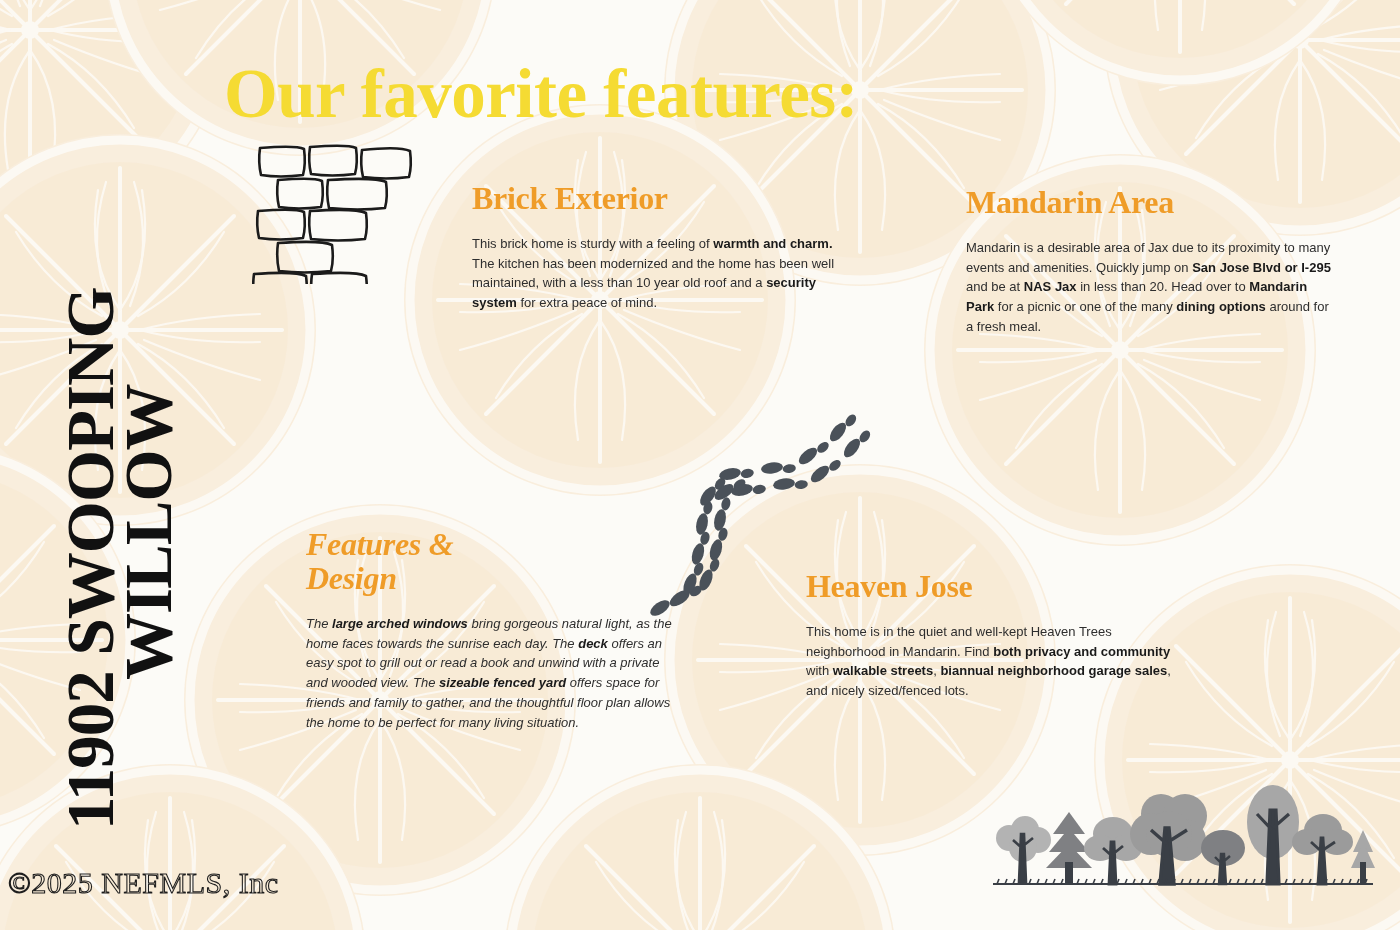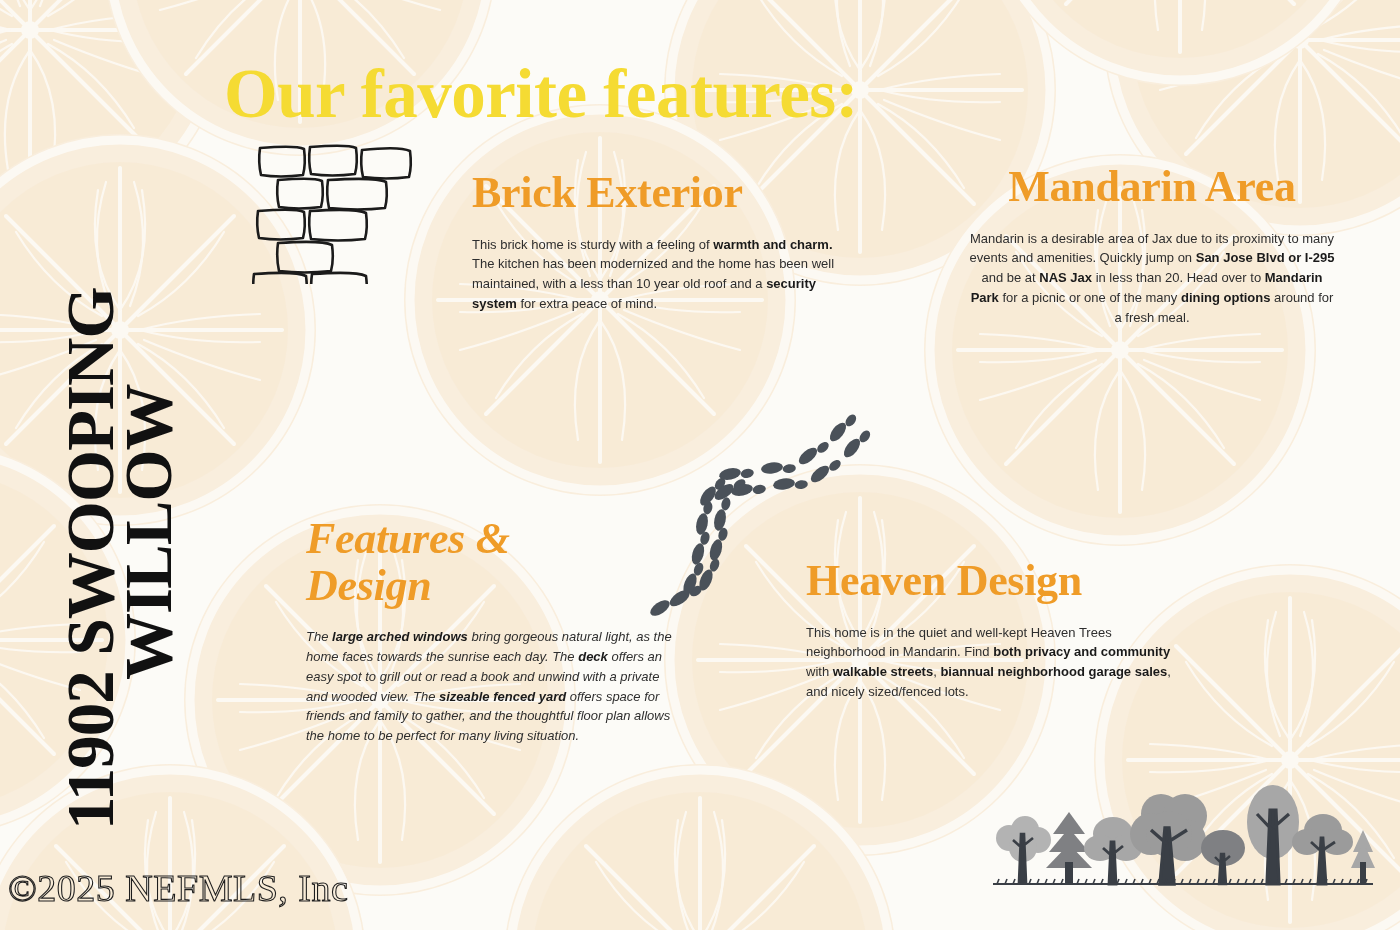--- a/index.html
+++ b/index.html
@@ -77,37 +77,37 @@
   }
 
   
   .feature {
     position: absolute;
     z-index: 6;
   }
   .feat-heading {
     font-family: "Liberation Serif", serif;
     font-weight: bold;
-    font-size: 44px;
+    font-size: 32px;
     color: #ef9c28;
     line-height: 1.06;
-    margin: 0 0 18px 0;
+    margin: 12px 0 18px 0;
     letter-spacing: -0.3px;
   }
   .feat-body {
     font-family: "Liberation Sans", sans-serif;
     font-size: 13px;
     line-height: 1.52;
     color: #2e2e2e;
     margin: 0;
   }
   .feat-body b { font-weight: bold; color: #1a1a1a; }
 
   #feature-brick      { left: 472px;  top: 170px;  width: 366px; }
-  #feature-mandarin   { left: 966px;  top: 164px;  width: 372px; text-align: center; }
+  #feature-mandarin   { left: 966px;  top: 174px;  width: 372px; }
   #feature-design     { left: 306px;  top: 516px;  width: 378px; font-style: italic; }
   #feature-heaven     { left: 806px;  top: 558px;  width: 372px; }
 
   
   #brick-icon {
     position: absolute;
     left: 252px;
     top: 142px;
     width: 170px;
     height: 142px;
@@ -129,21 +129,21 @@
     height: 128px;
     z-index: 6;
   }
 
   
   #watermark {
     position: absolute;
     left: 8px;
     top: 866px;
     font-family: "Liberation Serif", serif;
-    font-size: 38px;
+    font-size: 30px;
     letter-spacing: 0.5px;
     color: transparent;
     -webkit-text-stroke: 1.1px #1d1d1d;
     z-index: 8;
     white-space: nowrap;
   }
 </style>
 </head>
 <body>
 
@@ -244,21 +244,21 @@
 
   <div class="feature" id="feature-design">
     <div class="feat-heading">
       <span>Features &amp;</span><br>
       <span>Design</span>
     </div>
     <p class="feat-body">The <b>large arched windows</b> bring gorgeous natural light, as the home faces towards the sunrise each day. The <b>deck</b> offers an easy spot to grill out or read a book and unwind with a private and wooded view. The <b>sizeable fenced yard</b> offers space for friends and family to gather, and the thoughtful floor plan allows the home to be perfect for many living situation.</p>
   </div>
 
   <div class="feature" id="feature-heaven">
-    <div class="feat-heading">Heaven Design</div>
+    <div class="feat-heading">Heaven Jose</div>
     <p class="feat-body">This home is in the quiet and well-kept Heaven Trees neighborhood in Mandarin. Find <b>both privacy and community</b> with <b>walkable streets</b>, <b>biannual neighborhood garage sales</b>, and nicely sized/fenced lots.</p>
   </div>
 
   <svg id="footprints" viewBox="0 0 240 220" xmlns="http://www.w3.org/2000/svg">
     <g fill="#4a5159">
 
       <g transform="translate(12,200) rotate(-34)">
         <ellipse cx="0" cy="0" rx="11" ry="5.6"></ellipse>
         <ellipse cx="17" cy="3" rx="6.6" ry="4.4"></ellipse>
       </g>

